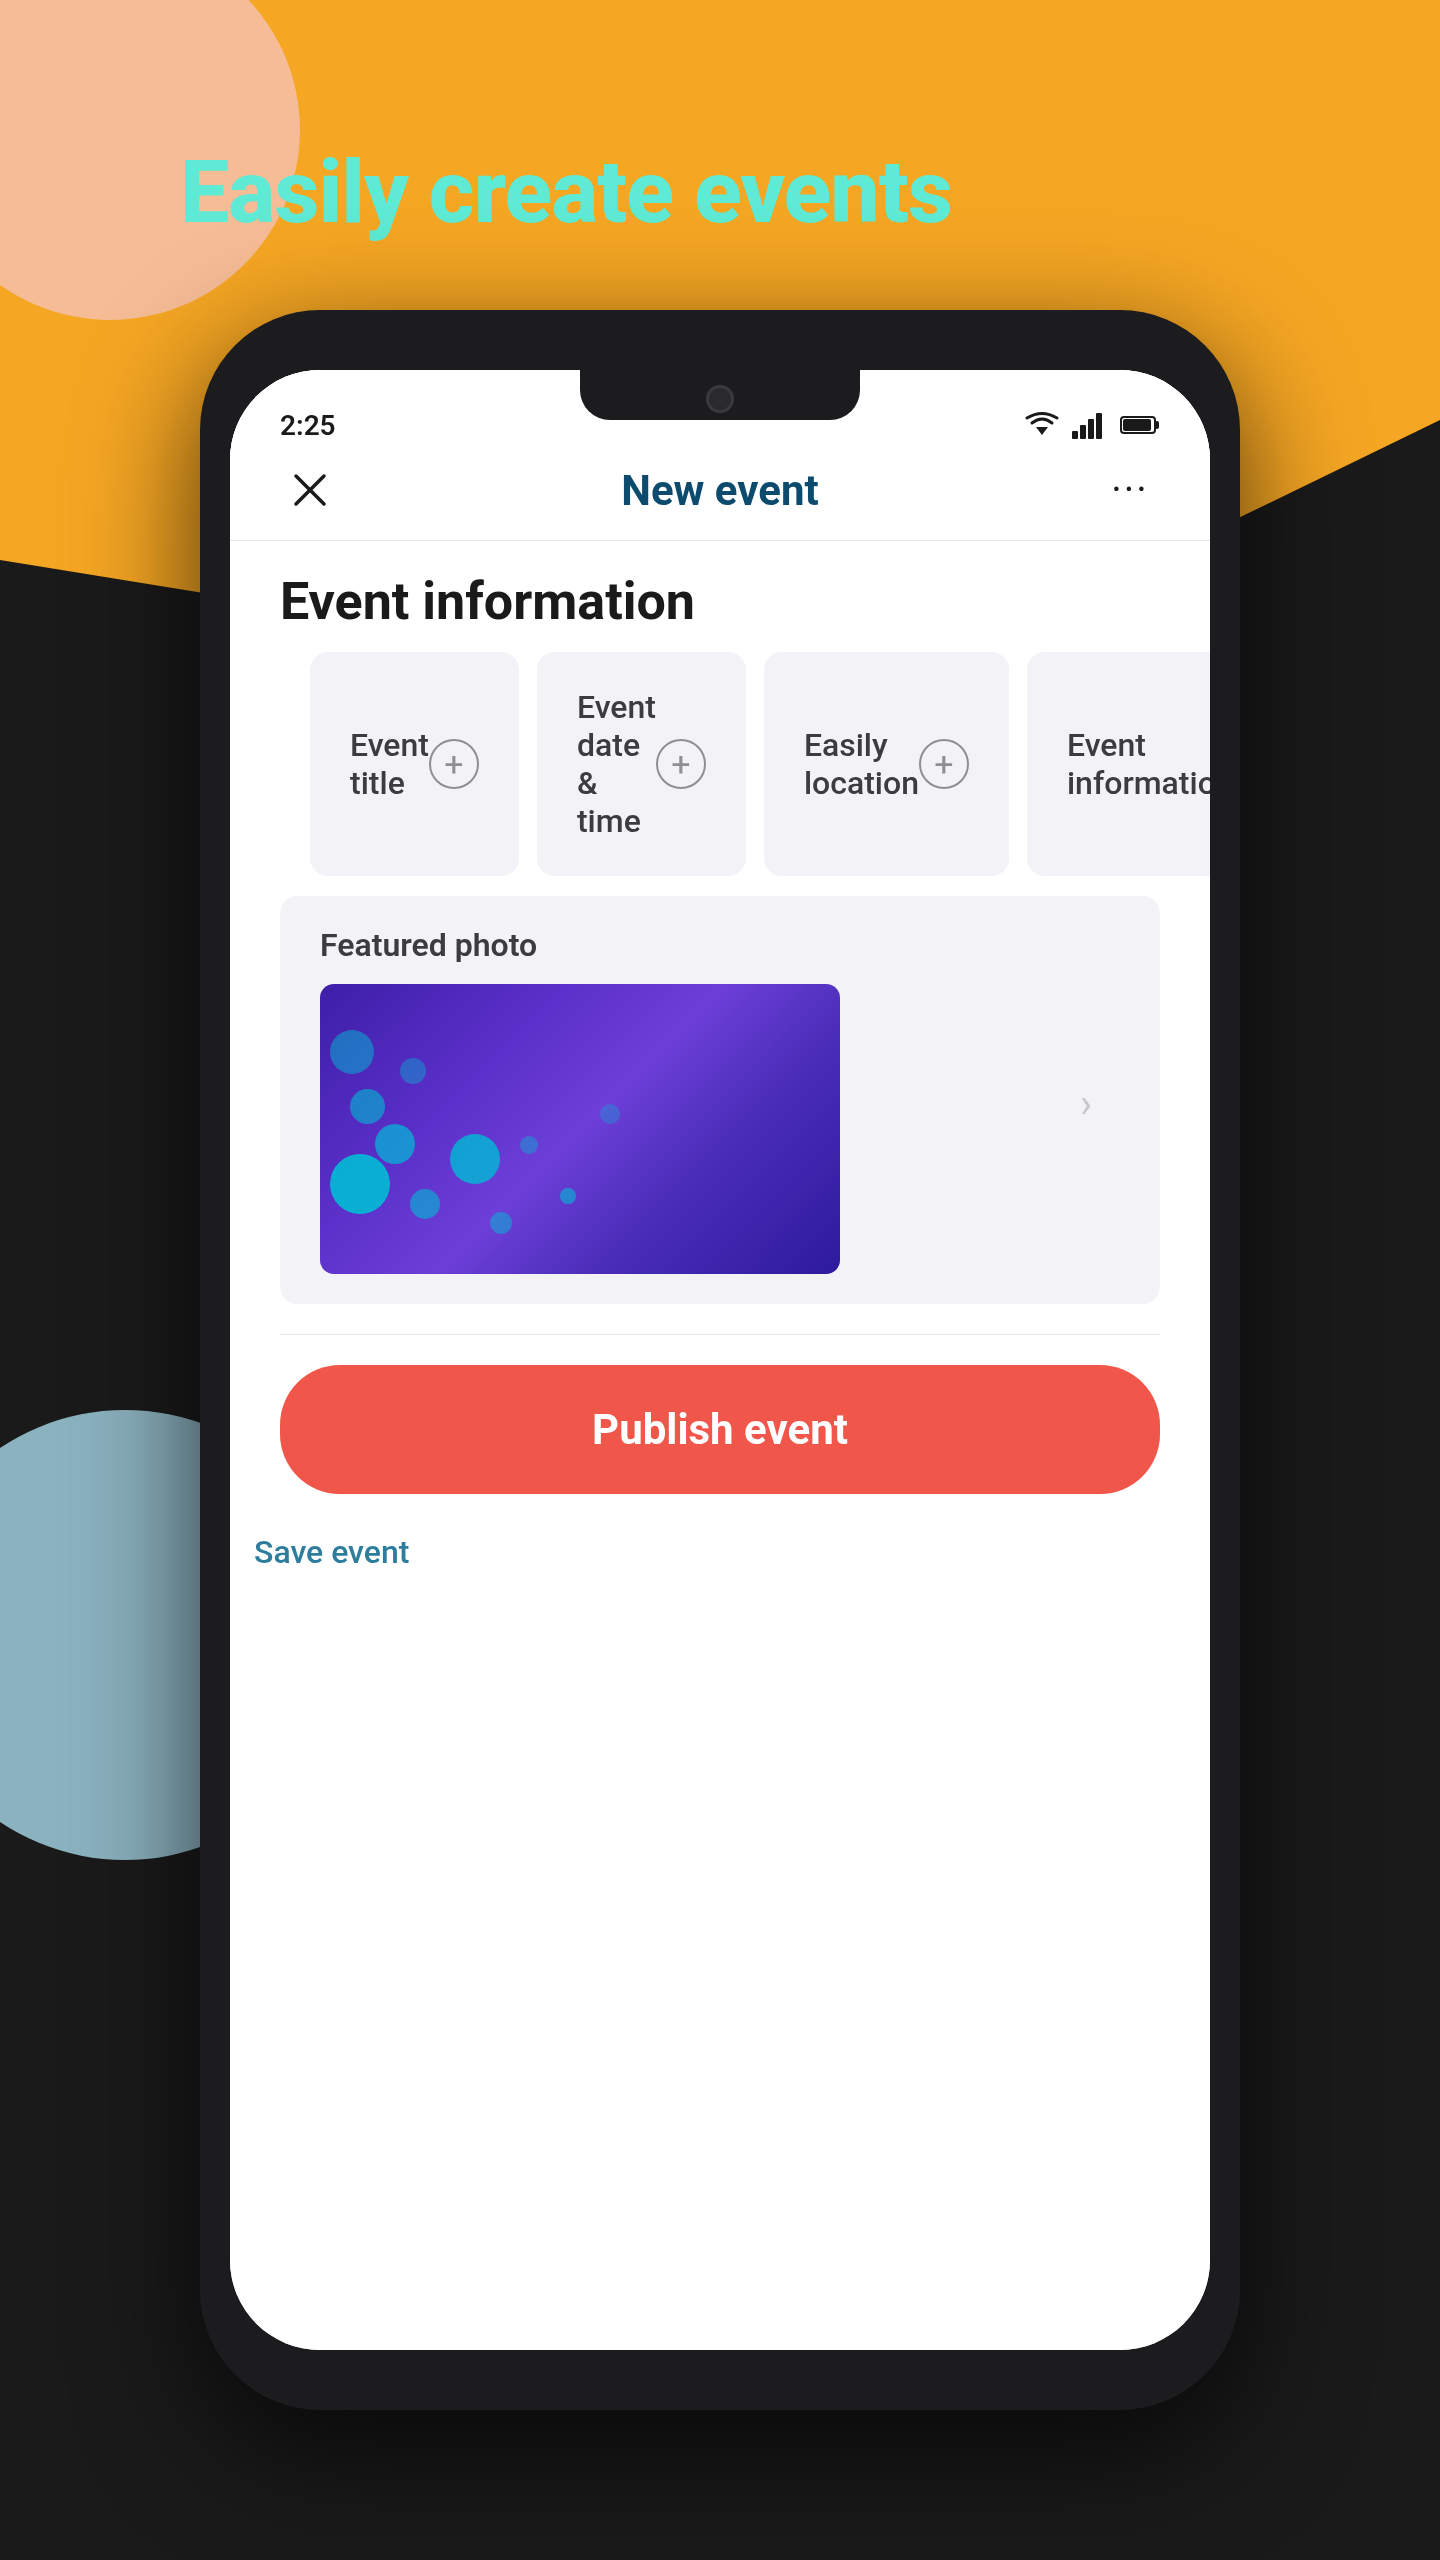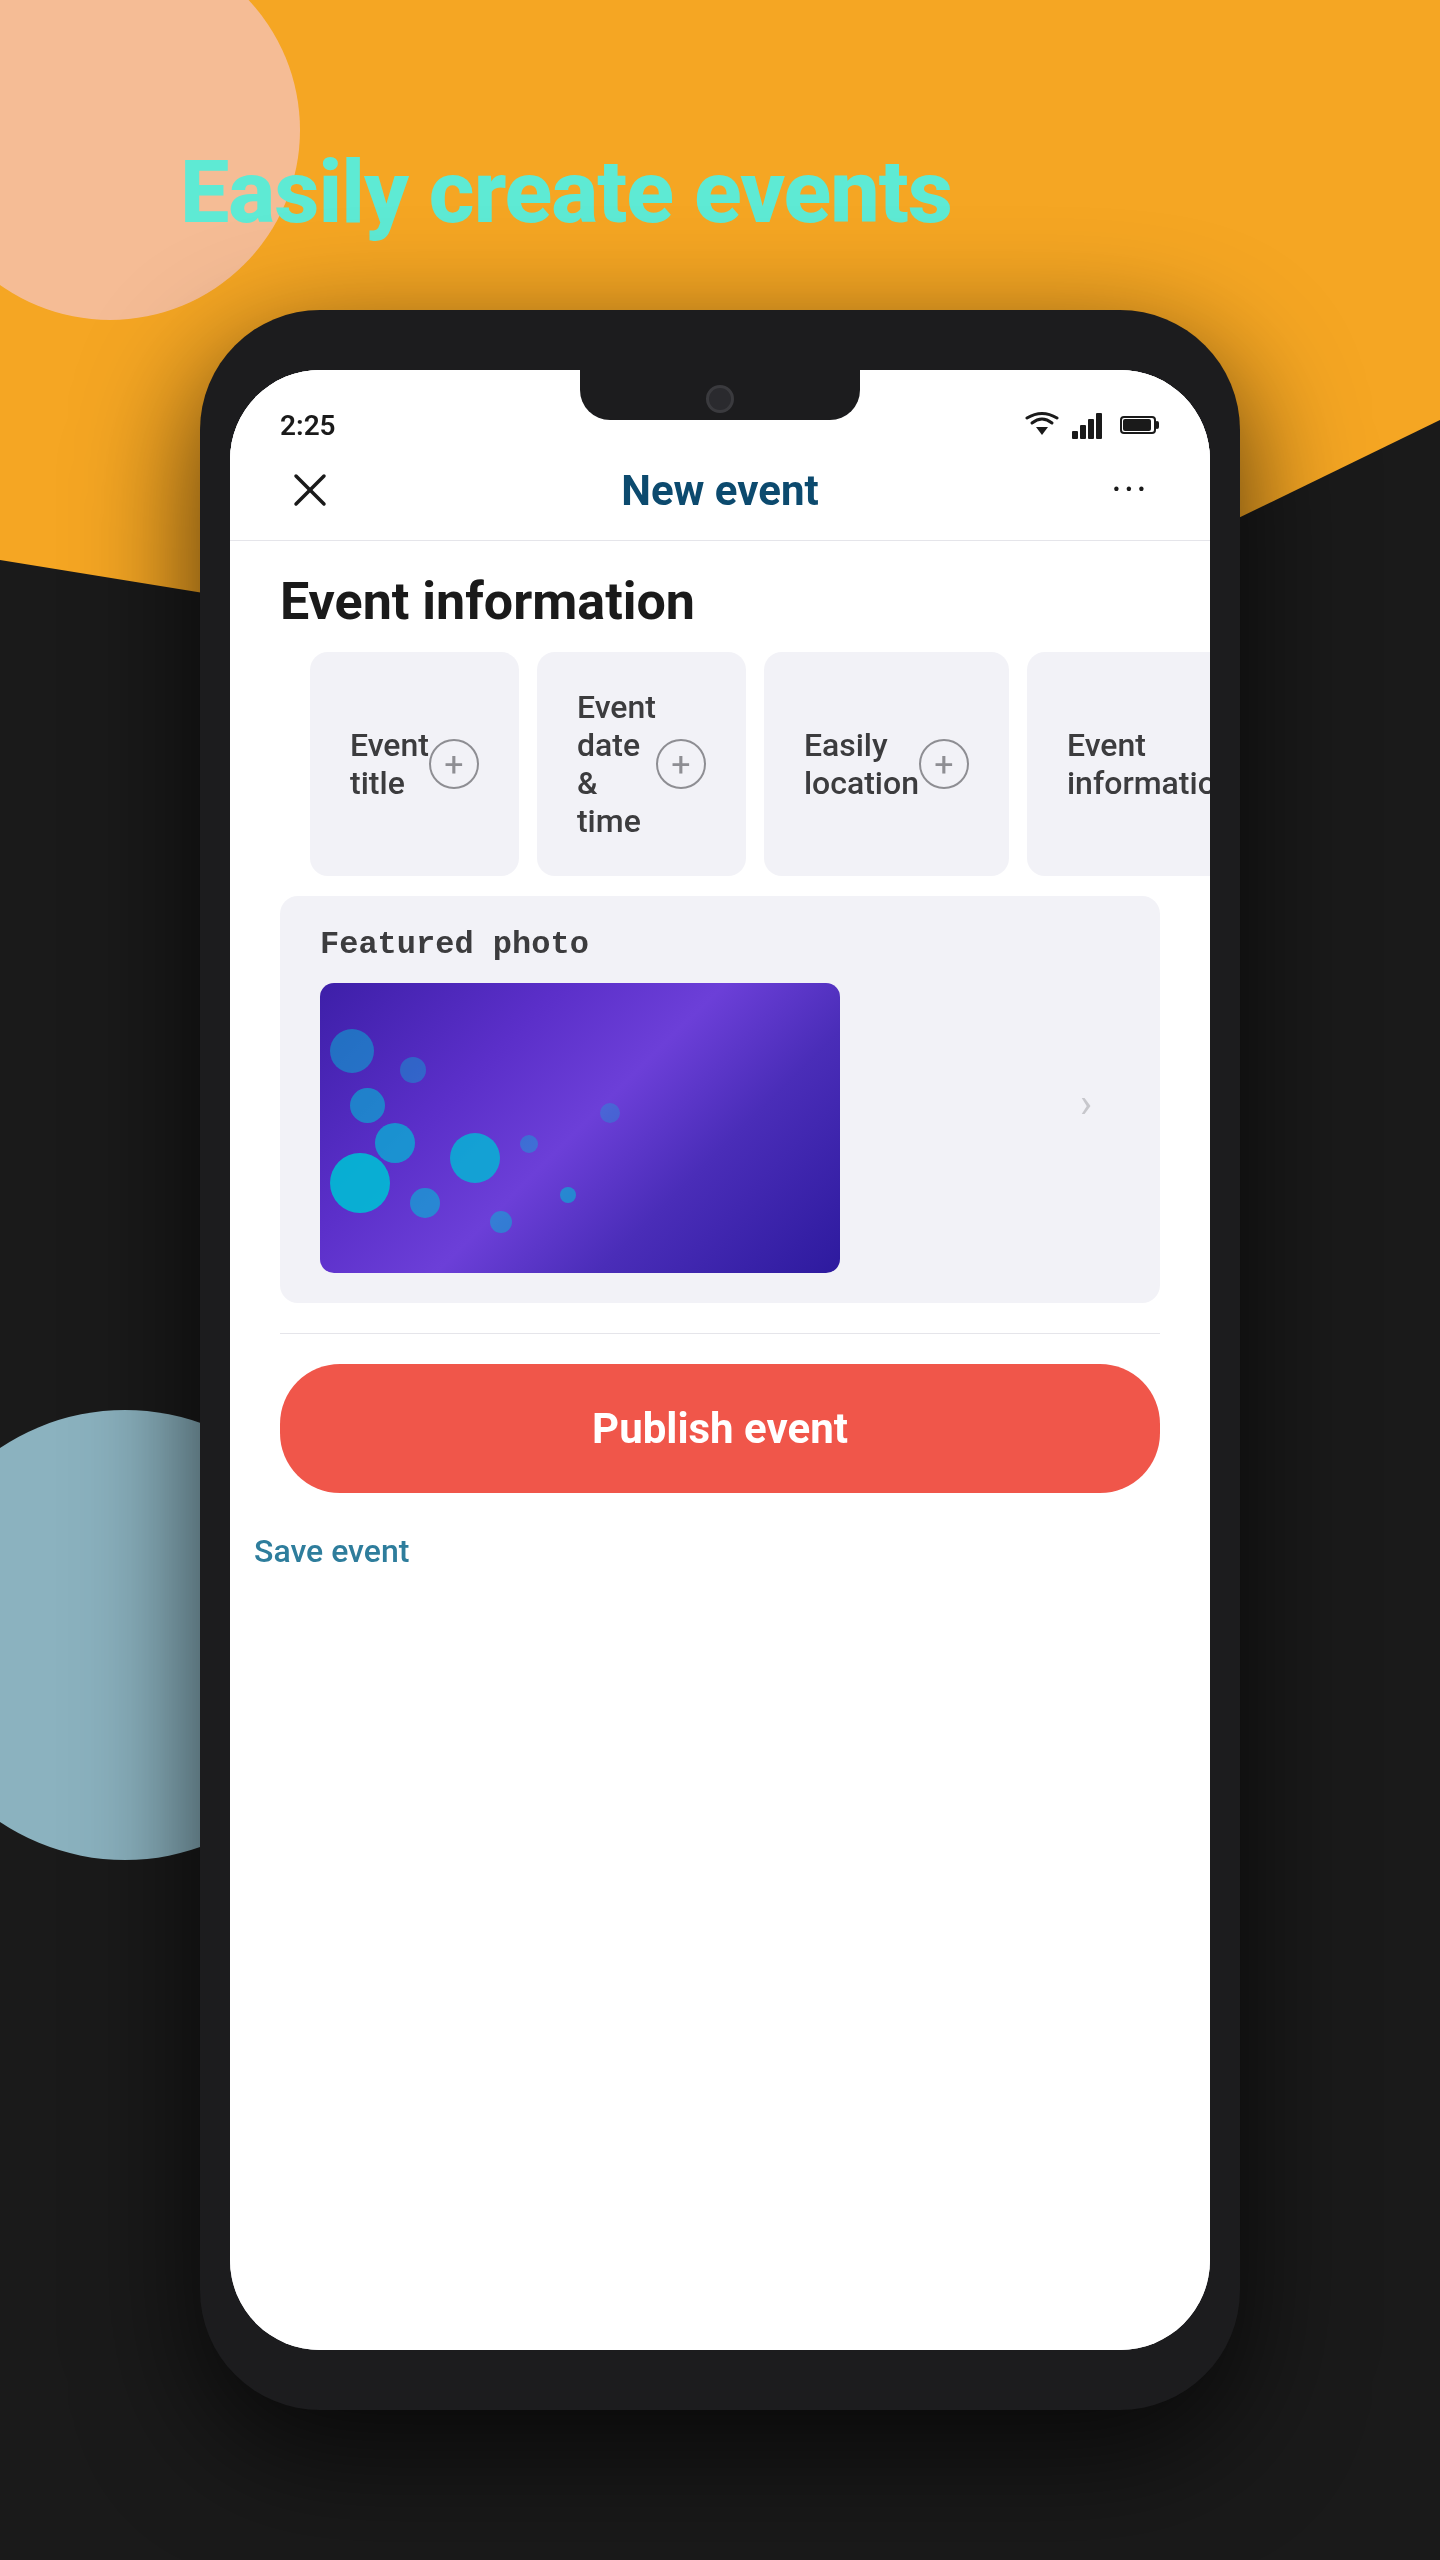--- a/index.html
+++ b/index.html
@@ -245,21 +245,20 @@
 
     .photo-content {
       flex: 1;
     }
 
     .photo-label {
       font-size: 32px;
       font-weight: 600;
       color: #3c3c3e;
       margin-bottom: 20px;
-      font-family: Liberation Mono, monospace;
     }
 
     .photo-thumbnail {
       width: 520px;
       height: 290px;
       border-radius: 14px;
       background: linear-gradient(135deg, #3d1fa8 0%, #5b2fc9 30%, #6c3fd8 50%, #4a2db8 70%, #2d1a9e 100%);
       position: relative;
       overflow: hidden;
     }

